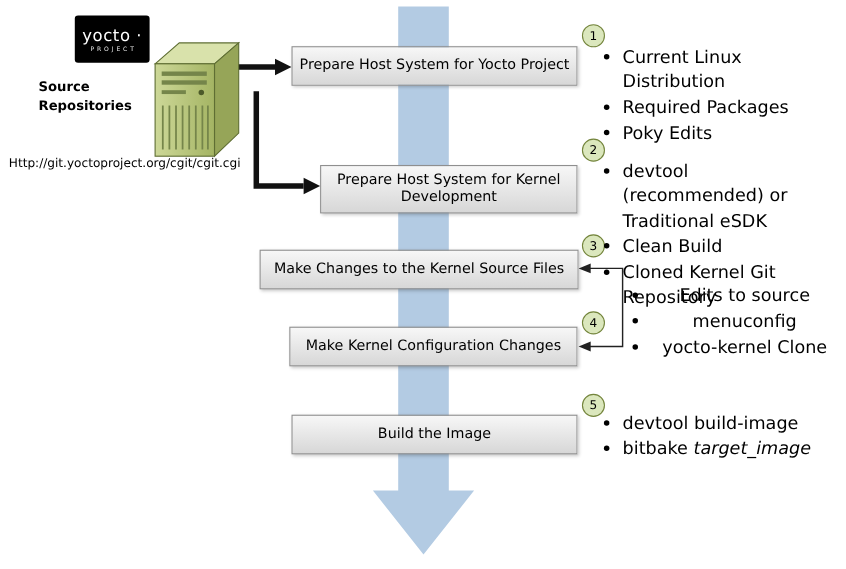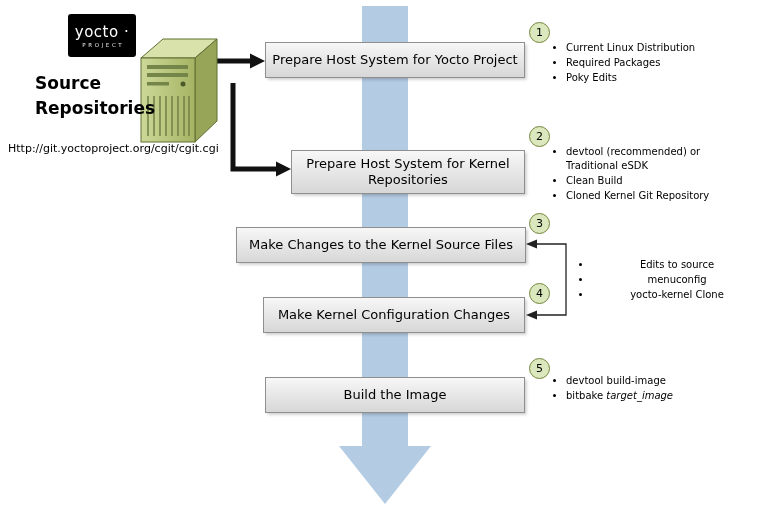--- a/index.html
+++ b/index.html
@@ -32,40 +32,40 @@
     font-size:11px; color:#000;
   }
   .badge1 { left:529px; top:22px; }
   .badge2 { left:529px; top:126px; }
   .badge3 { left:529px; top:213px; }
   .badge4 { left:529px; top:283px; }
   .badge5 { left:529px; top:358px; }
 
   ul.bullets {
     position:absolute; z-index:3; margin:0; padding:0 0 0 14px;
-    font-size:10px; line-height:1.4; color:#000; list-style:disc outside;
+    font-size:16px; line-height:1.4; color:#000; list-style:disc outside;
   }
   ul.bullets li { margin:0 0 1px 0; }
   .list1  { left:552px; top:41px;  width:195px; }
   .list2  { left:552px; top:145px; width:182px; }
   .list34 { left:578px; top:258px; width:170px;text-align:center; }
   .list5  { left:552px; top:374px; width:195px; }
   .list5 i { font-style:italic; }
 
   .logo {
     position:absolute; z-index:3; left:68px; top:14px; width:68px; height:43px;
     background:#000; color:#fff; border-radius:3px;
     display:flex; flex-direction:column; align-items:center; justify-content:center;
   }
   .logo-main { font-size:15px; font-weight:normal; letter-spacing:.5px; }
   .logo-sub  { font-size:5.5px; letter-spacing:2.6px; color:#eaeaea; margin-top:1px; padding-left:2.6px; }
 
   .source-label {
     position:absolute; z-index:3; left:35px; top:71px; width:112px;
-    font-size:17px; font-weight:bold; line-height:1.45;
+    font-size:12px; font-weight:bold; line-height:1.45;
   }
   .source-url {
     position:absolute; z-index:3; left:8px; top:142px; font-size:11px;
   }
   .server { position:absolute; z-index:3; left:138px; top:36px; }
 </style>
 </head>
 <body>
 
 <div class="canvas">
@@ -115,21 +115,21 @@
     </g>
   </svg>
 
   <div class="source-label">Source Repositories</div>
   <div class="source-url">Http://git.yoctoproject.org/cgit/cgit.cgi</div>
 
   <div class="step-box box1">
     <span>Prepare Host System for Yocto Project</span>
   </div>
   <div class="step-box box2">
-    <span>Prepare Host System for Kernel Repositories</span>
+    <span>Prepare Host System for Kernel Development</span>
   </div>
   <div class="step-box box3">
     <span>Make Changes to the Kernel Source Files</span>
   </div>
   <div class="step-box box5">
     <span>Build the Image</span>
   </div>
   <div class="step-box box4">
     <span>Make Kernel Configuration Changes</span>
   </div>

